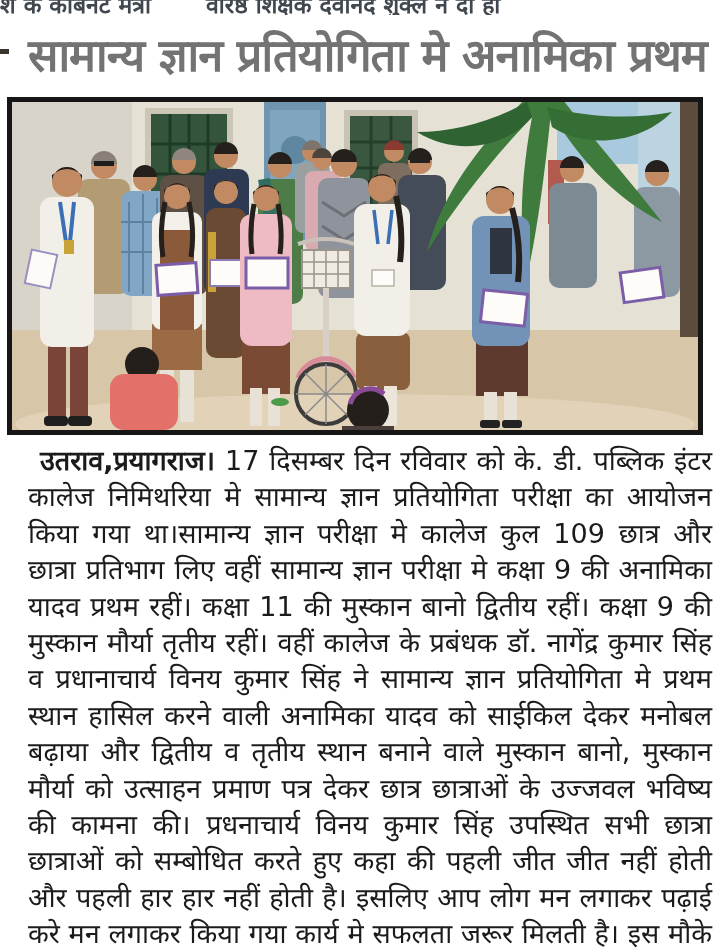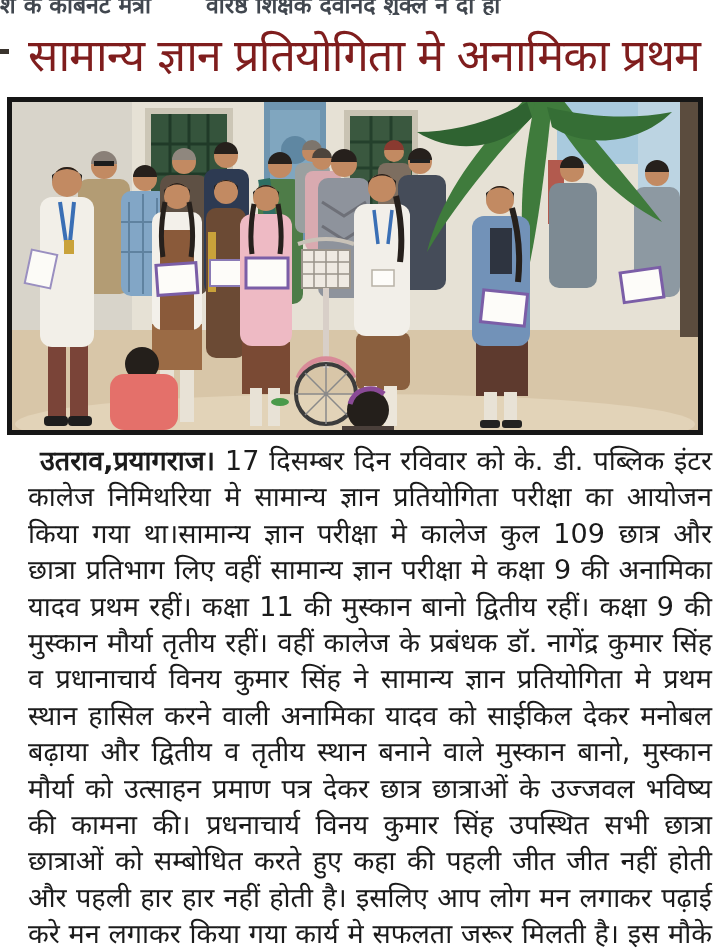--- a/index.html
+++ b/index.html
@@ -15,21 +15,21 @@
     position:absolute;top:-12px;font-size:23px;font-weight:600;
     color:#41474f;white-space:nowrap;letter-spacing:0px;
   }
   .frag-left{left:0;}
   .frag-right{left:206px;}
   .edge-mark{
     position:absolute;left:0;top:49px;width:9px;height:5px;background:#3a342e;
   }
   .headline{
     position:absolute;top:26px;left:28px;width:686px;margin:0;
-    font-size:45px;line-height:1.35;font-weight:400;color:#7f1d1d;
+    font-size:45px;line-height:1.35;font-weight:700;color:#737373;
     letter-spacing:-1px;white-space:nowrap;
   }
   .photo{
     position:absolute;left:7px;top:97px;width:696px;height:338px;margin:0;
     border:5px solid #161616;box-sizing:border-box;background:#e6e1d5;
   }
   .photo svg{display:block;width:100%;height:100%;}
   .body-text{
     position:absolute;left:28px;top:443px;width:684px;margin:0;
     font-size:27px;line-height:36.4px;color:#1b1b1b;

